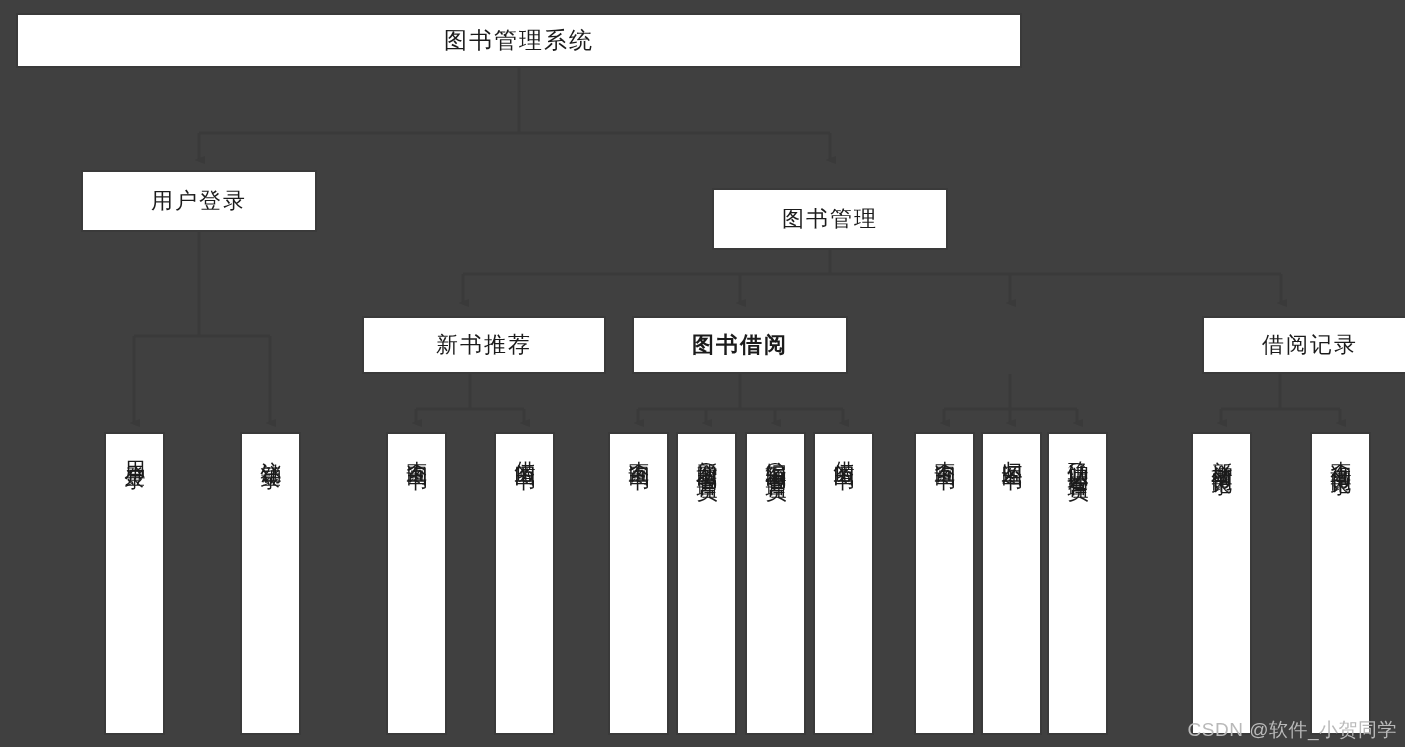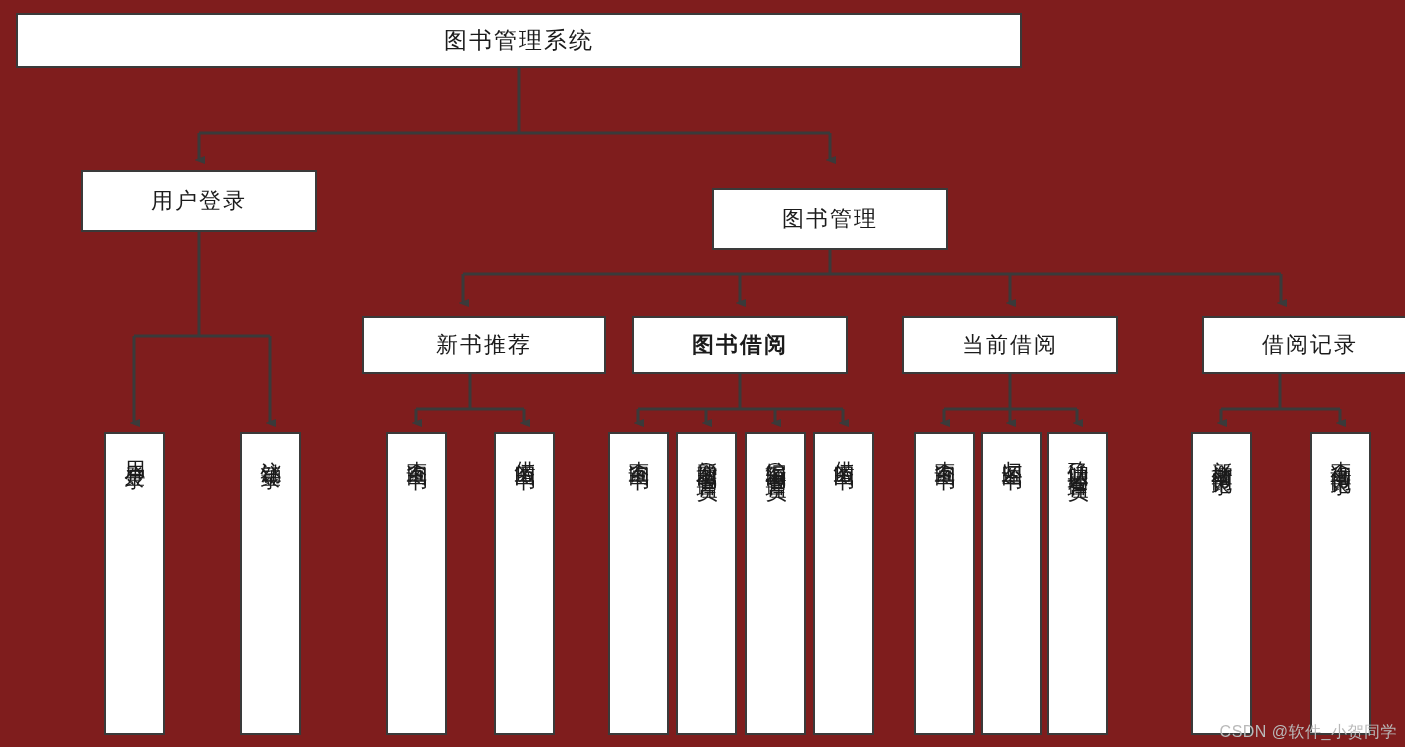--- a/index.html
+++ b/index.html
@@ -12,21 +12,21 @@
     width: 1405px;
     height: 747px;
     font-family: "Liberation Sans", "DejaVu Sans", sans-serif;
     overflow: hidden;
     position: relative;
   }
   #diagram-root {
     position: relative;
     width: 1405px;
     height: 747px;
-    background: #7f1d1d;
+    background: #404040;
   }
   svg.edge-layer {
     position: absolute;
     left: 0;
     top: 0;
     width: 1405px;
     height: 747px;
   }
   .node {
     position: absolute;
@@ -63,21 +63,21 @@
     text-orientation: upright;
     font-size: 21px;
     letter-spacing: 3px;
     white-space: normal;
     max-height: 100%;
   }
   .watermark {
     position: absolute;
     right: 8px;
     bottom: 4px;
-    font-size: 16px;
+    font-size: 19px;
     color: #b9b9b9;
     letter-spacing: 0.5px;
     white-space: nowrap;
     pointer-events: none;
   }
 </style>
 </head>
 <body>
 
 <div id="diagram-root">
@@ -148,23 +148,20 @@
   </div>
 
   <div class="node horiz" style="left:362px; top:316px; width:244px; height:58px;">
     <span class="node-label">新书推荐</span>
   </div>
 
   <div class="node horiz" style="left:632px; top:316px; width:216px; height:58px;font-weight:bold;">
     <span class="node-label">图书借阅</span>
   </div>
 
-  <div class="node horiz" style="left:902px; top:316px; width:216px; height:58px;">
-    <span class="node-label">当前借阅</span>
-  </div>
 
   <div class="node horiz" style="left:1202px; top:316px; width:216px; height:58px;">
     <span class="node-label">借阅记录</span>
   </div>
 
   <div class="node vert" style="left:104px; top:432px; width:61px; height:303px;">
     <span class="node-label">用户登录</span>
   </div>
 
   <div class="node vert" style="left:240px; top:432px; width:61px; height:303px;">

